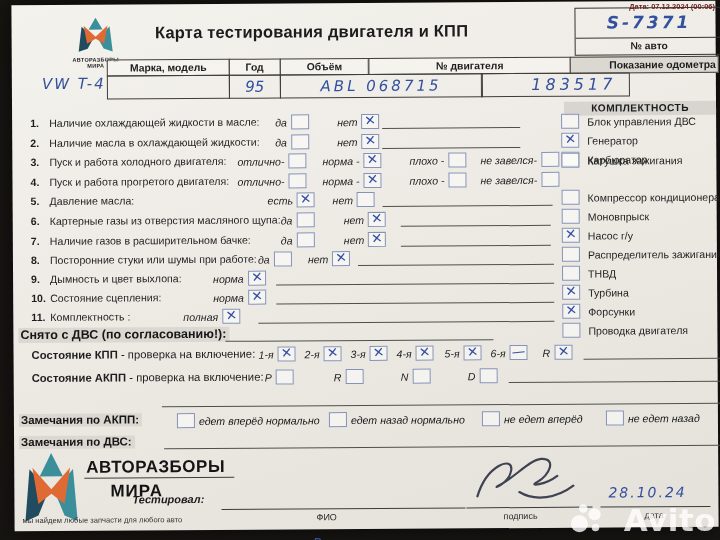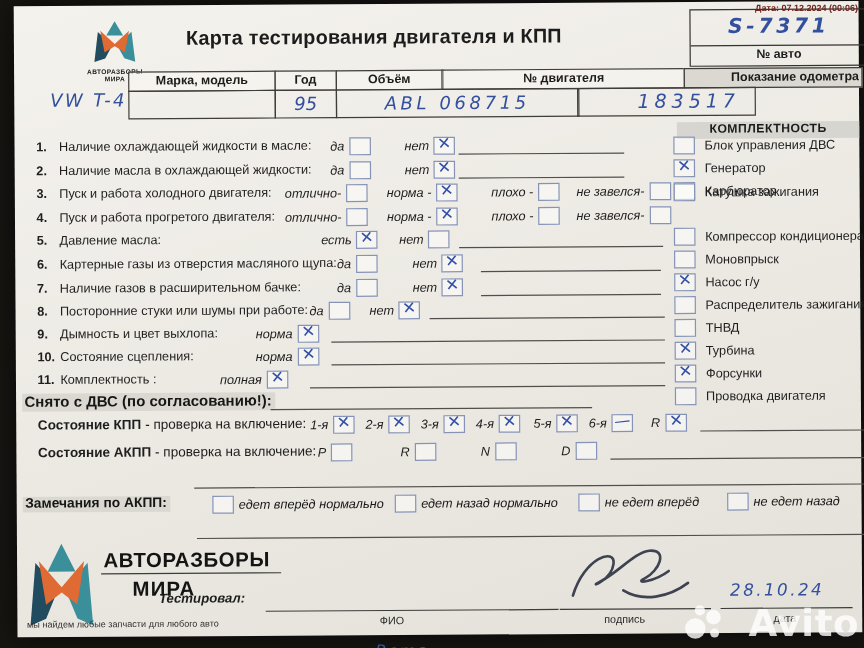--- a/index.html
+++ b/index.html
@@ -481,20 +481,21 @@
       </span>
     <span class="opt" style="left:587px;top:0">
         <span class="box">
           <span class="mark"></span>
         </span>
         <i>не едет назад</i>
       </span>
   </div>
 
   <div class="sec" style="top:431px">
+    <span class="bold hl" style="font-size:11.5px">Замечания по ДВС:</span>
     <span class="fill" style="left:145px;width:562px;top:13px"></span>
   </div>
 
   <svg class="star-big" width="58" height="74" viewBox="0 0 80 100">
     <polygon points="40,2 24,34 56,34" fill="#3a8f9b"></polygon>
     <polygon points="10,24 36,54 22,88 4,96" fill="#214b5e"></polygon>
     <polygon points="70,24 44,54 58,88 76,96" fill="#3a8f9b"></polygon>
     <path d="M14,22 L40,52 L66,22 L58,72 L40,58 L22,72 Z" fill="#e06a33"></path>
   </svg>
   <div class="brand1">АВТОРАЗБОРЫ</div>

